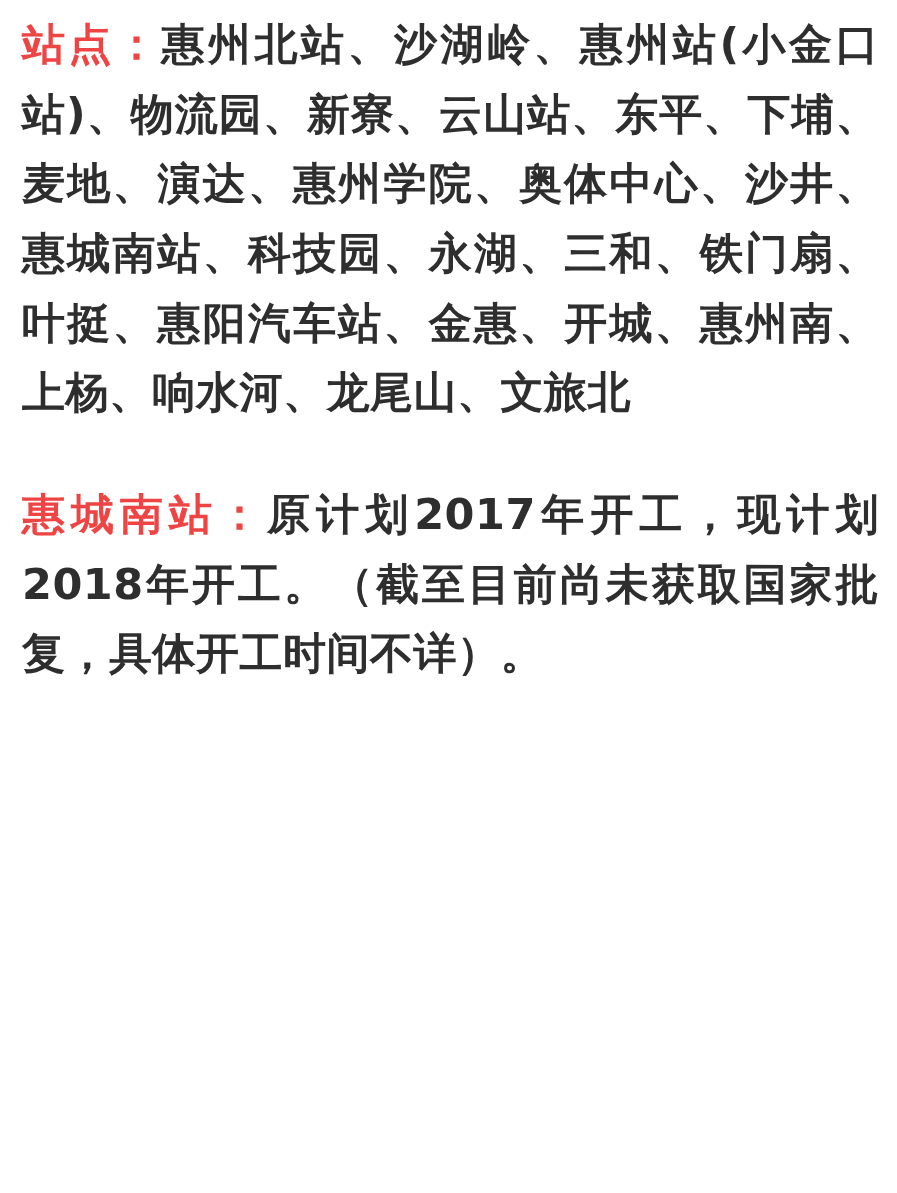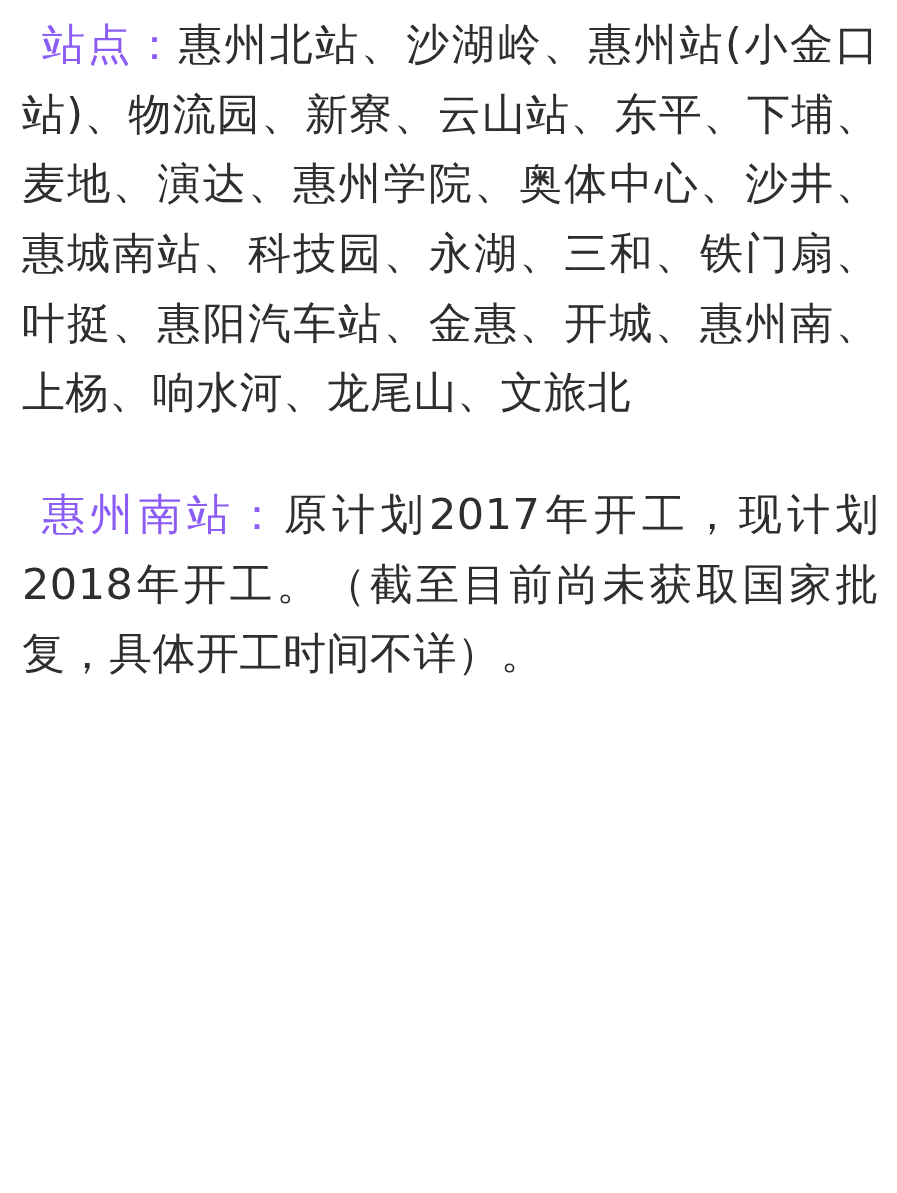--- a/index.html
+++ b/index.html
@@ -26,35 +26,34 @@
     letter-spacing: 0.5px;
     color: #2e2e2e;
     text-align: justify;
     text-justify: inter-ideograph;
     margin: 0;
   }
   .para + .para {
     margin-top: 52px;
   }
   .label {
-    font-weight: normal;
-    color: #8b5cf6;
-    margin-left: 20px;
+    font-weight: bold;
+    color: #ef4444;
   }
   .body-text {
-    font-weight: normal;
+    font-weight: bold;
   }
 </style>
 </head>
 <body>
 
 <div class="page">
 
   <p class="para">
     <span class="label">站点：</span><span class="body-text">惠州北站、沙湖岭、惠州站(小金口站)、物流园、新寮、云山站、东平、下埔、麦地、演达、惠州学院、奥体中心、沙井、惠城南站、科技园、永湖、三和、铁门扇、叶挺、惠阳汽车站、金惠、开城、惠州南、上杨、响水河、龙尾山、文旅北</span>
   </p>
 
 
   <p class="para">
-    <span class="label">惠州南站：</span><span class="body-text">原计划2017年开工，现计划2018年开工。（截至目前尚未获取国家批复，具体开工时间不详）。</span>
+    <span class="label">惠城南站：</span><span class="body-text">原计划2017年开工，现计划2018年开工。（截至目前尚未获取国家批复，具体开工时间不详）。</span>
   </p>
 
 </div>
 
 </body></html>

